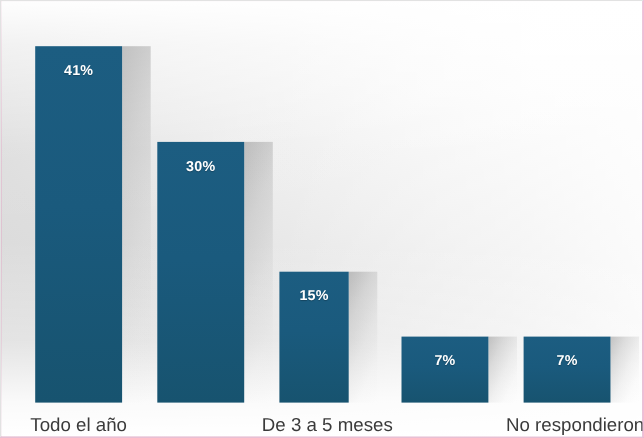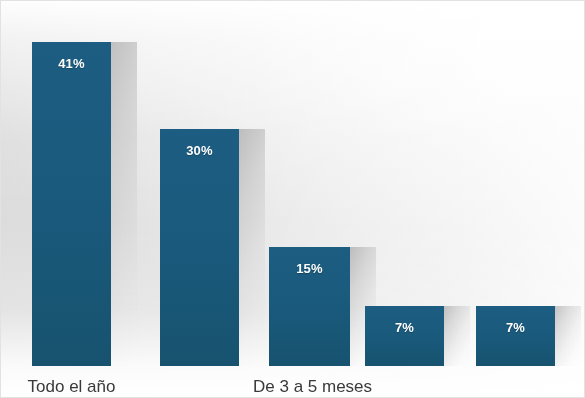--- a/index.html
+++ b/index.html
@@ -125,39 +125,40 @@
 
   <div id="bars-layer">
 
     <div class="bar-group" style="left: 31px; width: 79px; bottom: 31px; height: 324px;">
       <div class="bar-shadow" style="height: 324px;"></div>
       <div class="bar-rect" style="height: 324px;"></div>
       <div class="bar-value" style="top: 14px;">41%</div>
       <div class="bar-label" style="top: 335px;">Todo el año</div>
     </div>
 
-    <div class="bar-group" style="left: 159px; width: 79px; bottom: 31px; height: 237px;">
+    <div class="bar-group" style="left: 142px; width: 79px; bottom: 31px; height: 237px;">
       <div class="bar-shadow" style="height: 237px;"></div>
       <div class="bar-rect" style="height: 237px;"></div>
       <div class="bar-value" style="top: 14px;">30%</div>
     </div>
 
-    <div class="bar-group" style="left: 268px; width: 81px; bottom: 31px; height: 119px;">
+    <div class="bar-group" style="left: 253px; width: 63px; bottom: 31px; height: 119px;">
       <div class="bar-shadow" style="height: 119px;"></div>
       <div class="bar-rect" style="height: 119px;"></div>
       <div class="bar-value" style="top: 14px;">15%</div>
       <div class="bar-label" style="top: 130px;">De 3 a 5 meses</div>
     </div>
 
     <div class="bar-group" style="left: 364px; width: 79px; bottom: 31px; height: 60px;">
       <div class="bar-shadow" style="height: 60px;"></div>
       <div class="bar-rect" style="height: 60px;"></div>
       <div class="bar-value" style="top: 14px;">7%</div>
     </div>
 
     <div class="bar-group" style="left: 475px; width: 79px; bottom: 31px; height: 60px;">
       <div class="bar-shadow" style="height: 60px;"></div>
       <div class="bar-rect" style="height: 60px;"></div>
       <div class="bar-value" style="top: 14px;">7%</div>
+      <div class="bar-label" style="top: 71px;">No respondieron</div>
     </div>
 
   </div>
 </div>
 
 </body></html>

